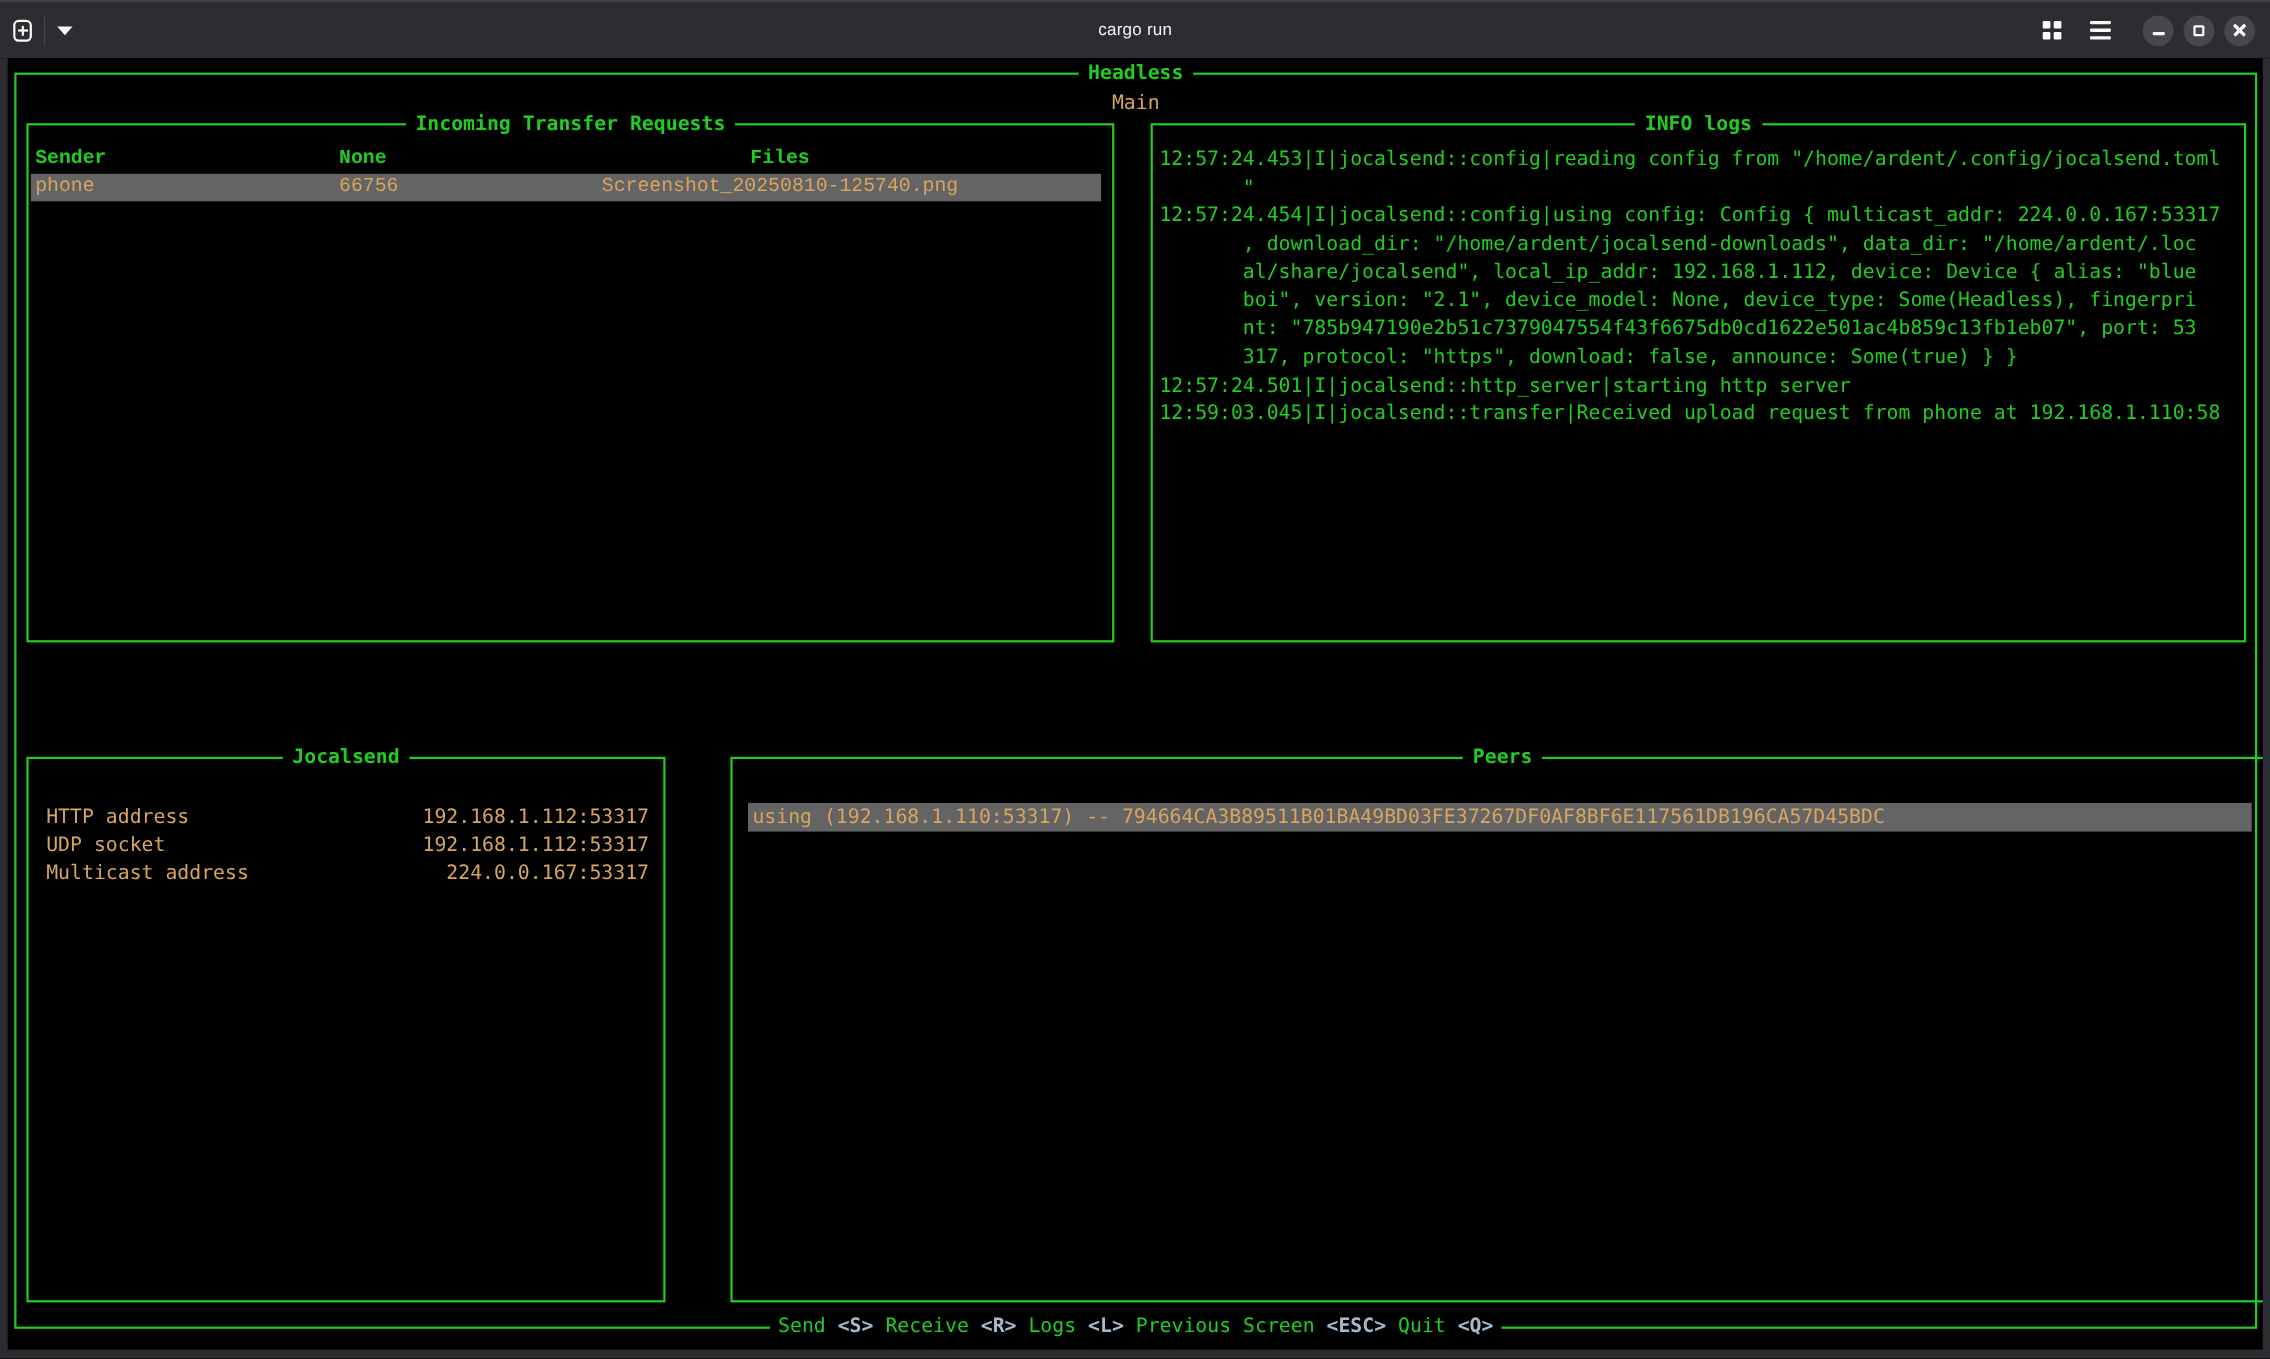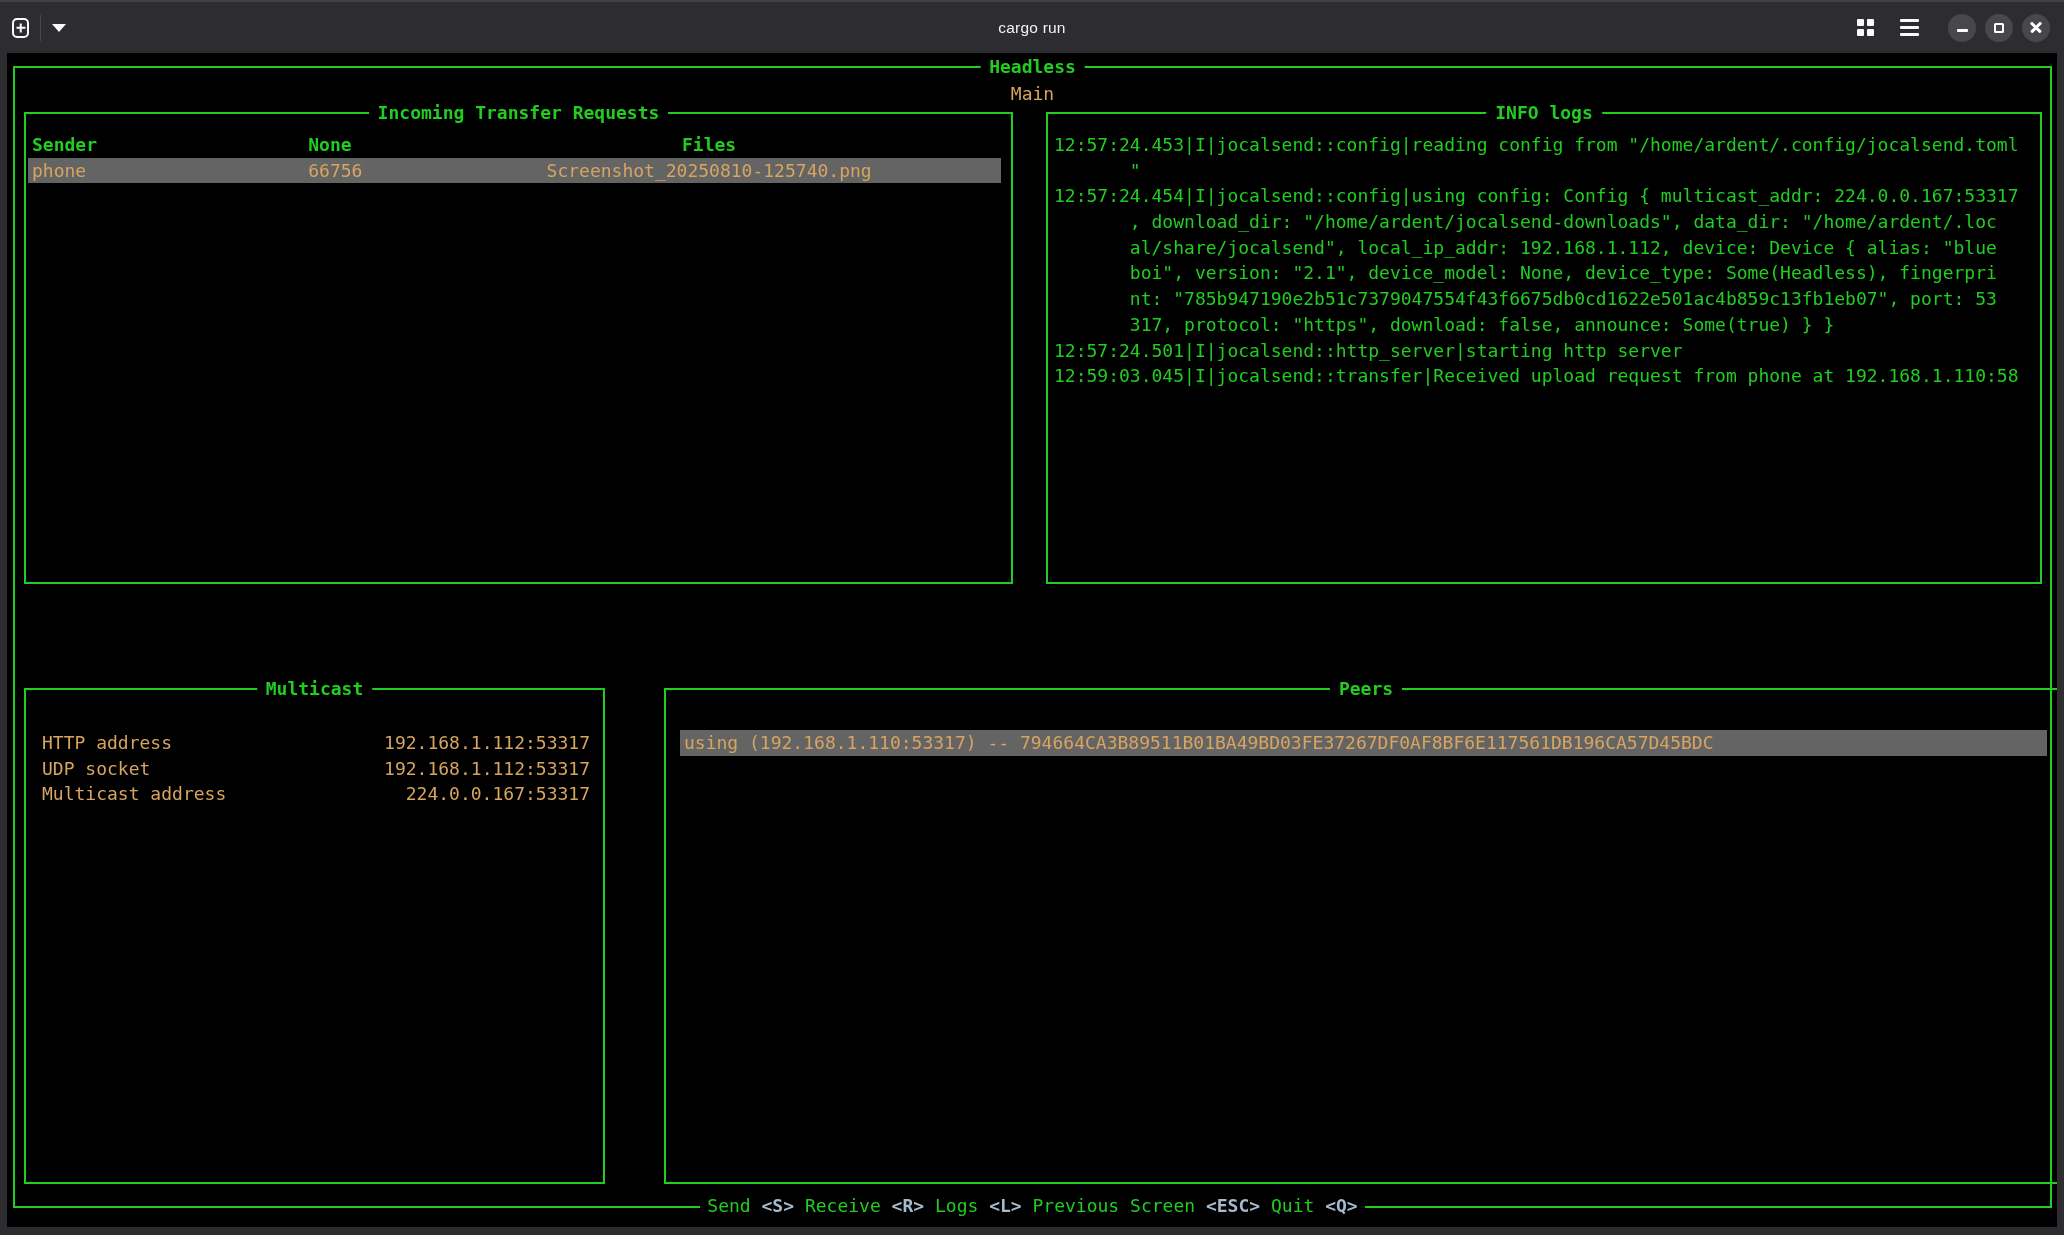--- a/index.html
+++ b/index.html
@@ -43,21 +43,21 @@
   .panel{position:absolute;border:2px solid var(--green);}
   .panel-title{position:absolute;top:-14px;left:50%;transform:translateX(-50%);background:var(--terminal_bg);
     padding:0 9px;white-space:nowrap;color:var(--green);font-weight:bold;}
   .main-label{position:absolute;top:13px;left:0;right:0;text-align:center;color:var(--orange);}
 
   .incoming{left:24px;top:59px;width:989px;height:472px;text-align:right;}
   .infologs{left:1046px;top:59px;width:996px;height:472px;}
   .listeners{left:24px;top:635px;width:581px;height:496px;}
   .peers{left:638px;top:635px;width:1404px;height:496px;margin-left:26px;}
 
-  .tbl{padding:18px 10px 0 2px;}
+  .tbl{padding:18px 10px 0 2px;font-family:Liberation Mono, monospace;}
   .trow{position:relative;height:25.7px;white-space:nowrap;}
   .trow.head{color:var(--green);font-weight:bold;}
   .trow.sel{background:var(--selection_bg);color:var(--orange);}
   .c-sender{position:absolute;left:4px;}
   .c-bytes{position:absolute;left:28.8%;}
   .c-files{position:absolute;left:70%;transform:translateX(-50%);}
 
   .loglines{padding:18px 0 0 6px;}
   .logline{height:25.7px;white-space:pre;overflow:hidden;}
 
@@ -164,21 +164,21 @@
         <div class="logline">       al/share/jocalsend", local_ip_addr: 192.168.1.112, device: Device { alias: "blue</div>
         <div class="logline">       boi", version: "2.1", device_model: None, device_type: Some(Headless), fingerpri</div>
         <div class="logline">       nt: "785b947190e2b51c7379047554f43f6675db0cd1622e501ac4b859c13fb1eb07", port: 53</div>
         <div class="logline">       317, protocol: "https", download: false, announce: Some(true) } }</div>
         <div class="logline">12:57:24.501|I|jocalsend::http_server|starting http server</div>
         <div class="logline">12:59:03.045|I|jocalsend::transfer|Received upload request from phone at 192.168.1.110:58</div>
       </div>
     </section>
 
     <section class="panel listeners">
-      <span class="panel-title">Multicast</span>
+      <span class="panel-title">Jocalsend</span>
       <div class="kvrows">
         <div class="kvrow">
           <span class="kv-label">HTTP address</span>
           <span class="kv-value">192.168.1.112:53317</span>
         </div>
         <div class="kvrow">
           <span class="kv-label">UDP socket</span>
           <span class="kv-value">192.168.1.112:53317</span>
         </div>
         <div class="kvrow">

